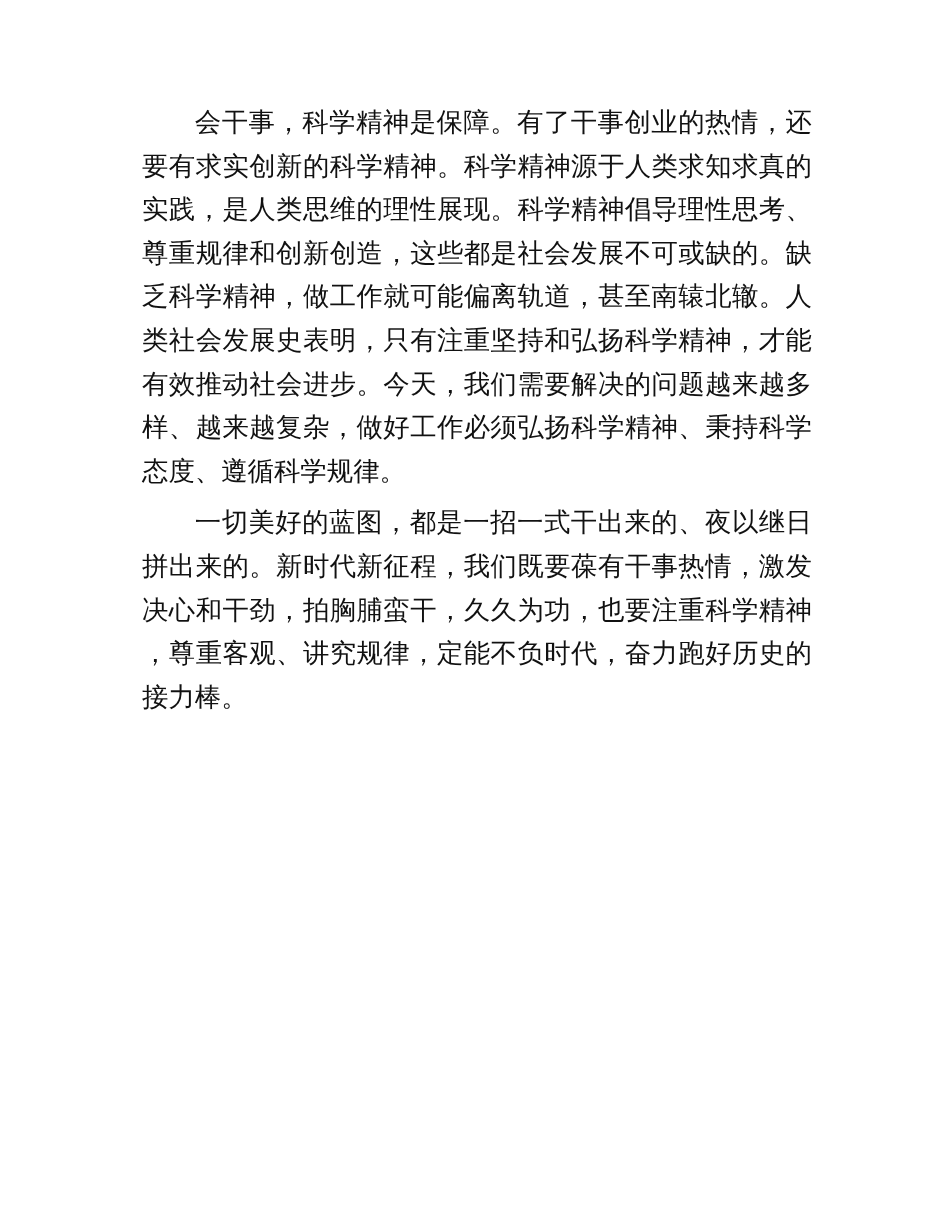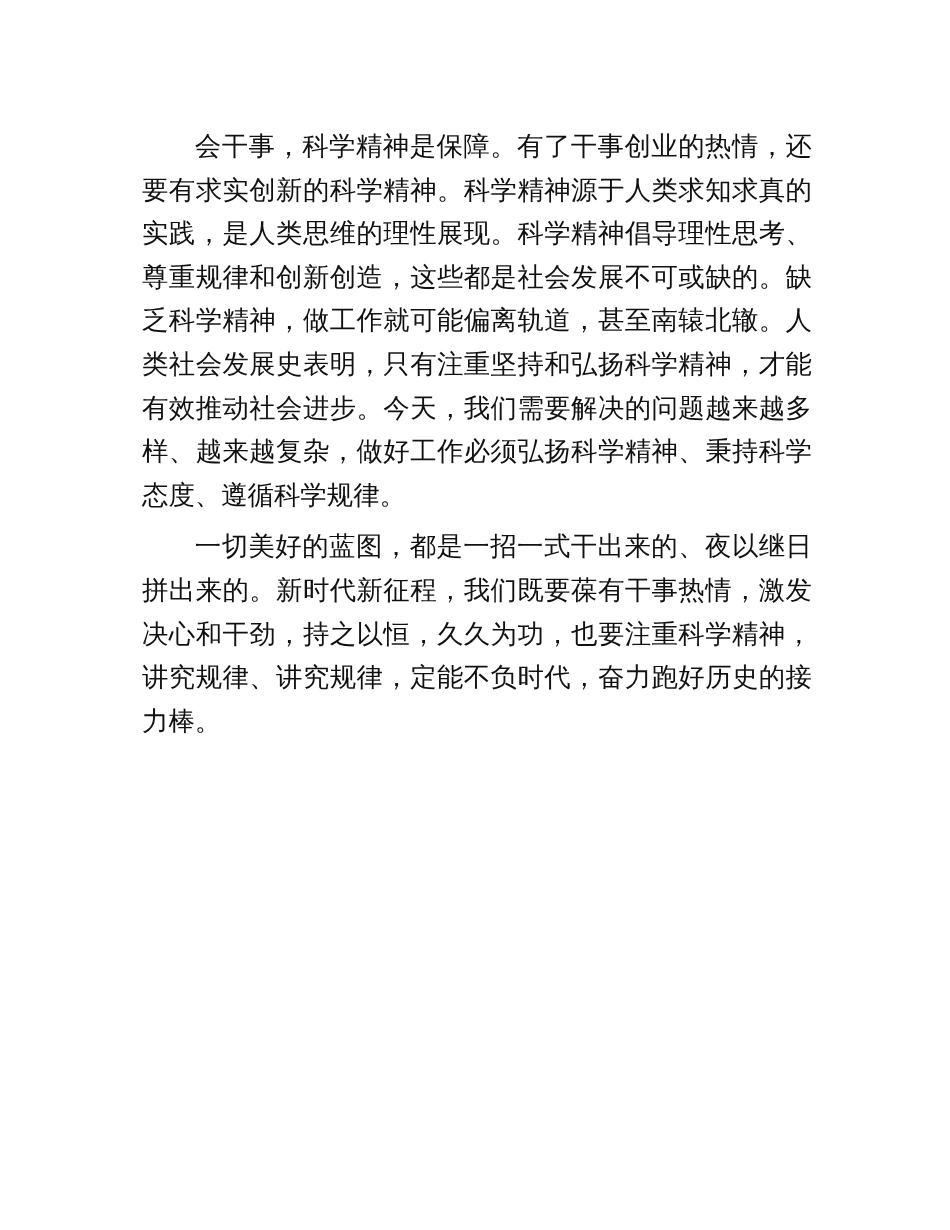--- a/index.html
+++ b/index.html
@@ -1,34 +1,34 @@
 <!DOCTYPE html>
 <html><head>
 <meta charset="utf-8">
 <style>
   html, body { margin: 0; padding: 0; background: #ffffff; }
   body { width: 950px; height: 1230px; position: relative; overflow: hidden; }
   .page {
     position: absolute;
     left: 142px;
-    top: 124px;
+    top: 100px;
     width: 670px;
     font-family: "DejaVu Sans", sans-serif;
     font-size: 26.4px;
     line-height: 43.6px;
     color: #111111;
     text-align: justify;
     text-justify: inter-ideograph;
   }
   .para {
     margin: 0 0 8px 0;
     text-indent: 2em;
     word-break: break-all;
     line-break: anywhere;
   }
 </style>
 </head>
 <body>
 
 <div class="page">
   <p class="para">会干事，科学精神是保障。有了干事创业的热情，还要有求实创新的科学精神。科学精神源于人类求知求真的实践，是人类思维的理性展现。科学精神倡导理性思考、尊重规律和创新创造，这些都是社会发展不可或缺的。缺乏科学精神，做工作就可能偏离轨道，甚至南辕北辙。人类社会发展史表明，只有注重坚持和弘扬科学精神，才能有效推动社会进步。今天，我们需要解决的问题越来越多样、越来越复杂，做好工作必须弘扬科学精神、秉持科学态度、遵循科学规律。</p>
-  <p class="para">一切美好的蓝图，都是一招一式干出来的、夜以继日拼出来的。新时代新征程，我们既要葆有干事热情，激发决心和干劲，持之以恒，久久为功，也要注重科学精神，讲究规律、讲究规律，定能不负时代，奋力跑好历史的接力棒。</p>
+  <p class="para">一切美好的蓝图，都是一招一式干出来的、夜以继日拼出来的。新时代新征程，我们既要葆有干事热情，激发决心和干劲，拍胸脯蛮干，久久为功，也要注重科学精神，尊重客观、讲究规律，定能不负时代，奋力跑好历史的接力棒。</p>
 </div>
 
 </body></html>

